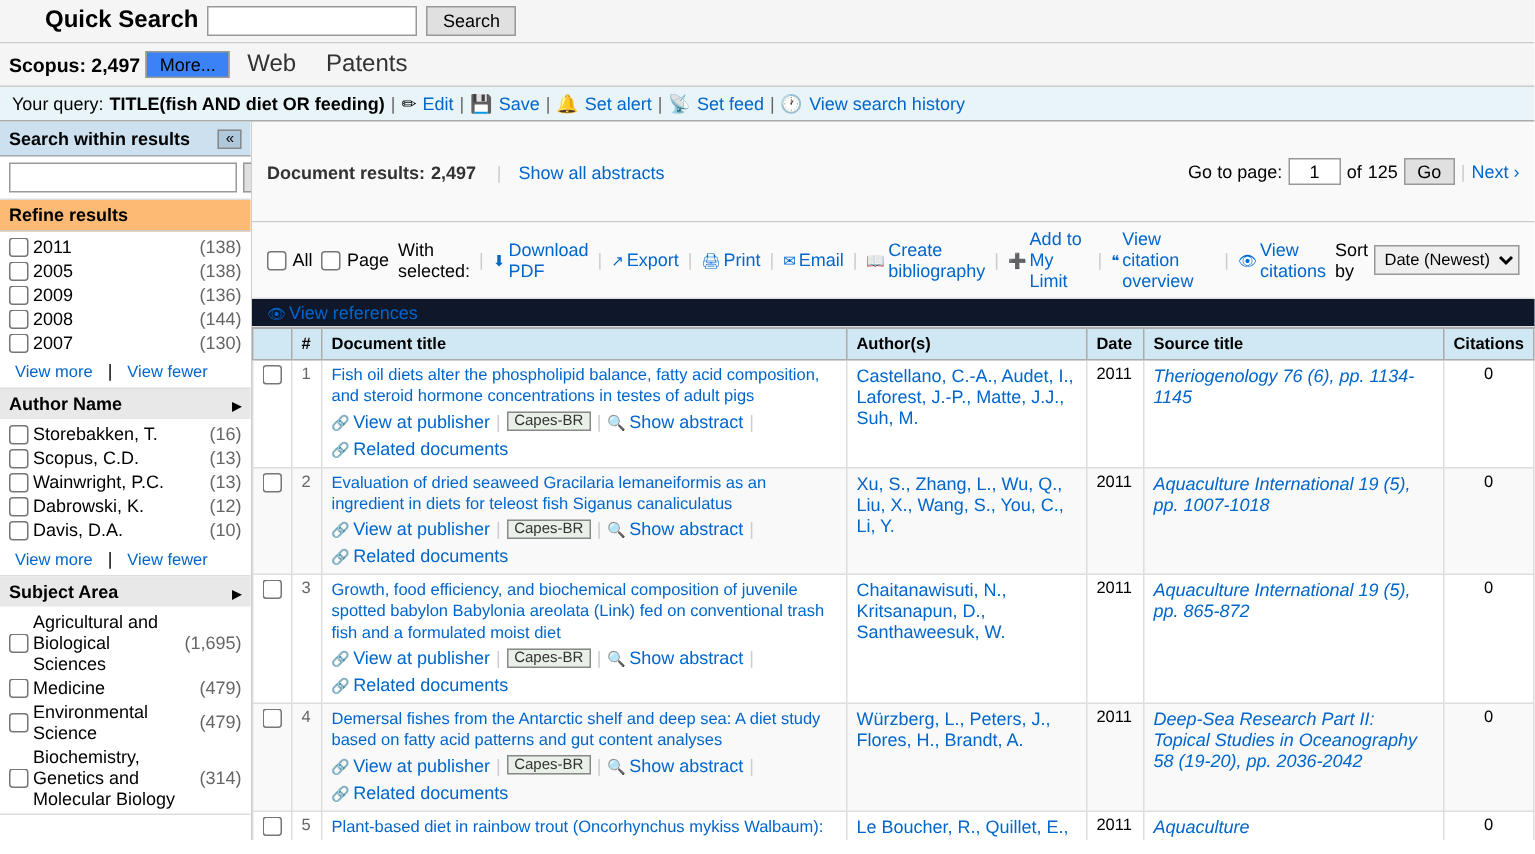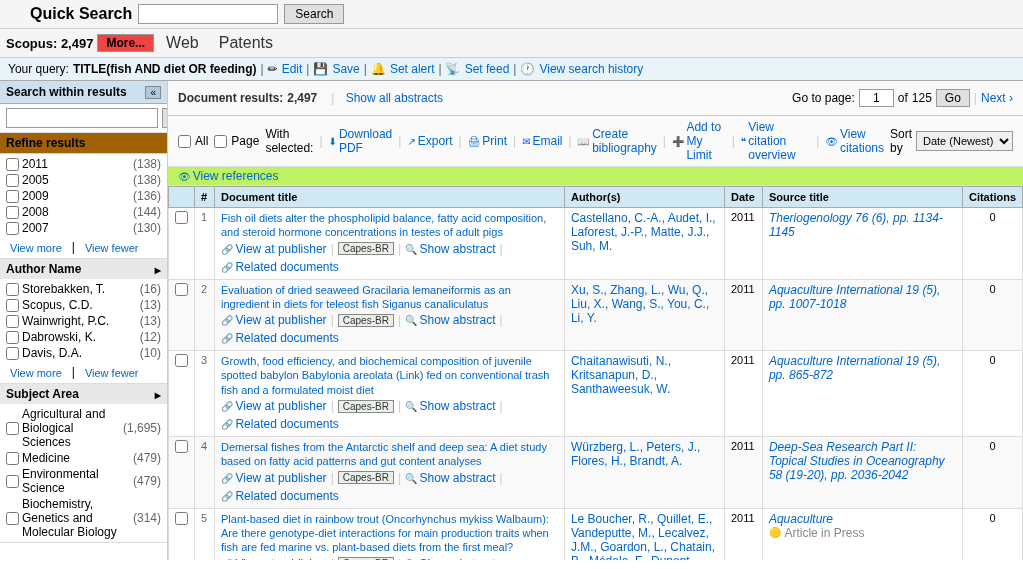--- a/index.html
+++ b/index.html
@@ -7,55 +7,55 @@
 
     
     .top-bar { display: flex; align-items: center; padding: 4px 6px; border-bottom: 1px solid #ccc; background: #f5f5f5; gap: 6px; }
     .quick-search-label { font-weight: bold; font-size: 16px; margin-left: 24px; }
     .quick-search-input { width: 140px; height: 20px; border: 1px solid #999; padding: 2px 4px; }
     .top-search-btn { background: #e0e0e0; border: 1px solid #999; padding: 2px 10px; cursor: pointer; font-size: 12px; }
 
     
     .tabs-row { display: flex; align-items: center; padding: 3px 6px; border-bottom: 1px solid #ccc; background: #f5f5f5; gap: 4px; }
     .tab-scopus { font-weight: bold; font-size: 13px; }
-    .tab-more-btn { background: #ef4444; border: 1px solid #999; padding: 1px 8px; cursor: pointer; font-size: 12px; font-weight: bold; }
+    .tab-more-btn { background: #3b82f6; border: 1px solid #999; padding: 1px 8px; cursor: pointer; font-size: 12px; }
     .tab-item { cursor: pointer; padding: 2px 8px; font-size: 16px; color: #333; text-decoration: none; }
 
     
     .query-bar { display: flex; align-items: center; flex-wrap: wrap; gap: 4px; padding: 4px 8px; background: #e8f4f8; border-bottom: 1px solid #aaa; font-size: 11px; }
     .query-action { color: #0066cc; cursor: pointer; text-decoration: none; }
     .query-sep { color: #666; }
 
     
     .main-layout { display: flex; height: calc(569px - 90px); }
 
     
     .sidebar { width: 168px; border-right: 1px solid #ccc; background: #fff; overflow-y: auto; flex-shrink: 0; }
     .sidebar-header { background: #cce0f0; padding: 4px 6px; display: flex; align-items: center; justify-content: space-between; font-weight: bold; font-size: 11px; border-bottom: 1px solid #aaa; }
     .sidebar-collapse-btn { cursor: pointer; background: #b0c8dc; border: 1px solid #888; padding: 0 4px; font-size: 10px; }
     .sidebar-search-row { padding: 4px 6px; display: flex; gap: 4px; border-bottom: 1px solid #ddd; }
     .sidebar-search-input { flex: 1; height: 20px; border: 1px solid #999; padding: 2px 4px; font-size: 11px; }
     .sidebar-search-btn { background: #e0e0e0; border: 1px solid #999; padding: 1px 6px; cursor: pointer; font-size: 11px; }
-    .refine-header { background: #a16207; padding: 3px 6px; font-weight: bold; font-size: 11px; display: flex; justify-content: space-between; align-items: center; border-bottom: 1px solid #ccc; }
+    .refine-header { background: #fdba74; padding: 3px 6px; font-weight: bold; font-size: 11px; display: flex; justify-content: space-between; align-items: center; border-bottom: 1px solid #ccc; }
     .refine-actions { display: flex; gap: 4px; }
     .refine-btn { background: #e8e8e8; border: 1px solid #999; padding: 1px 8px; cursor: pointer; font-size: 11px; }
     .sidebar-section { border-bottom: 1px solid #ddd; }
     .sidebar-section-header { background: #e8e8e8; padding: 3px 6px; font-weight: bold; font-size: 11px; display: flex; justify-content: space-between; align-items: center; cursor: pointer; }
     .sidebar-section-content { padding: 2px 4px; }
     .sidebar-item { display: flex; align-items: center; gap: 3px; padding: 1px 2px; font-size: 11px; }
     .sidebar-item input[type=checkbox] { margin: 0; }
     .sidebar-item-label { flex: 1; }
     .sidebar-item-count { color: #666; }
     .sidebar-link { color: #0066cc; cursor: pointer; text-decoration: none; font-size: 11px; padding: 2px 4px; display: inline-block; }
 
     
     .content-area { flex: 1; overflow-y: auto; }
 
     
-    .results-header { display: flex; align-items: flex-start; justify-content: space-between; padding: 8px 10px; border-bottom: 1px solid #ccc; background: #f9f9f9; }
+    .results-header { display: flex; align-items: center; justify-content: space-between; padding: 24px 10px; border-bottom: 1px solid #ccc; background: #f9f9f9; }
     .results-title { font-size: 14px; font-weight: bold; }
     .results-title span { color: #333; }
     .show-abstracts { color: #0066cc; cursor: pointer; font-size: 12px; }
     .pagination { display: flex; align-items: center; gap: 4px; font-size: 12px; }
     .page-input { width: 35px; height: 18px; border: 1px solid #999; text-align: center; padding: 1px 2px; }
     .go-btn { background: #e0e0e0; border: 1px solid #999; padding: 1px 8px; cursor: pointer; font-size: 12px; }
     .next-link { color: #0066cc; cursor: pointer; text-decoration: none; }
 
     
     .bulk-actions { padding: 4px 10px; border-bottom: 1px solid #ddd; display: flex; align-items: center; gap: 6px; font-size: 11px; background: #fafafa; }
@@ -330,21 +330,21 @@
       <a class="bulk-action-link">
           <span class="icon-view"></span>
           <span>View citations</span>
         </a>
       <div class="sort-section">
         <span>Sort by</span>
         <select class="sort-select"><option>Date (Newest)</option></select>
       </div>
     </div>
 
-    <div style="padding: 2px 10px; border-bottom: 1px solid #ddd; background: #bef264; display:flex; align-items:center; gap:6px; font-size:11px;">
+    <div style="padding: 2px 10px; border-bottom: 1px solid #ddd; background: #0f172a; display:flex; align-items:center; gap:6px; font-size:11px;">
       <a class="bulk-action-link">
           <span class="icon-view"></span>
           <span>View references</span>
         </a>
     </div>
 
     <table class="results-table">
       <thead>
         <tr>
           <th class="col-checkbox"></th>

